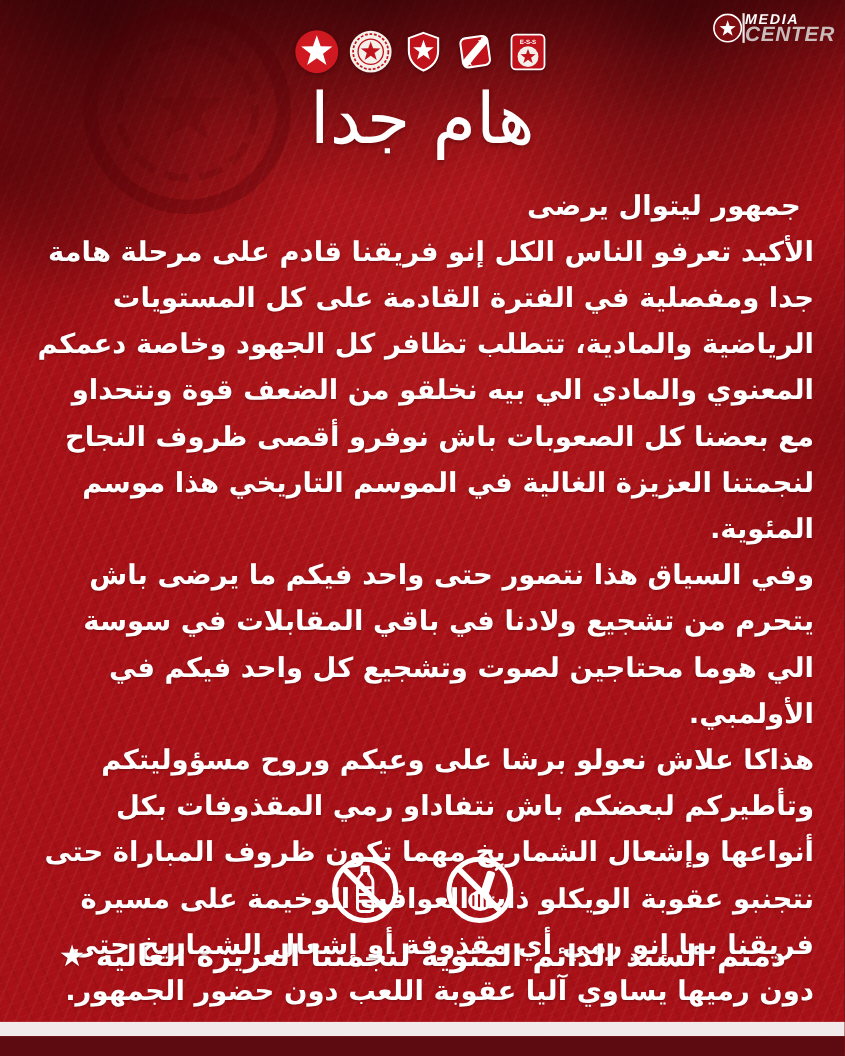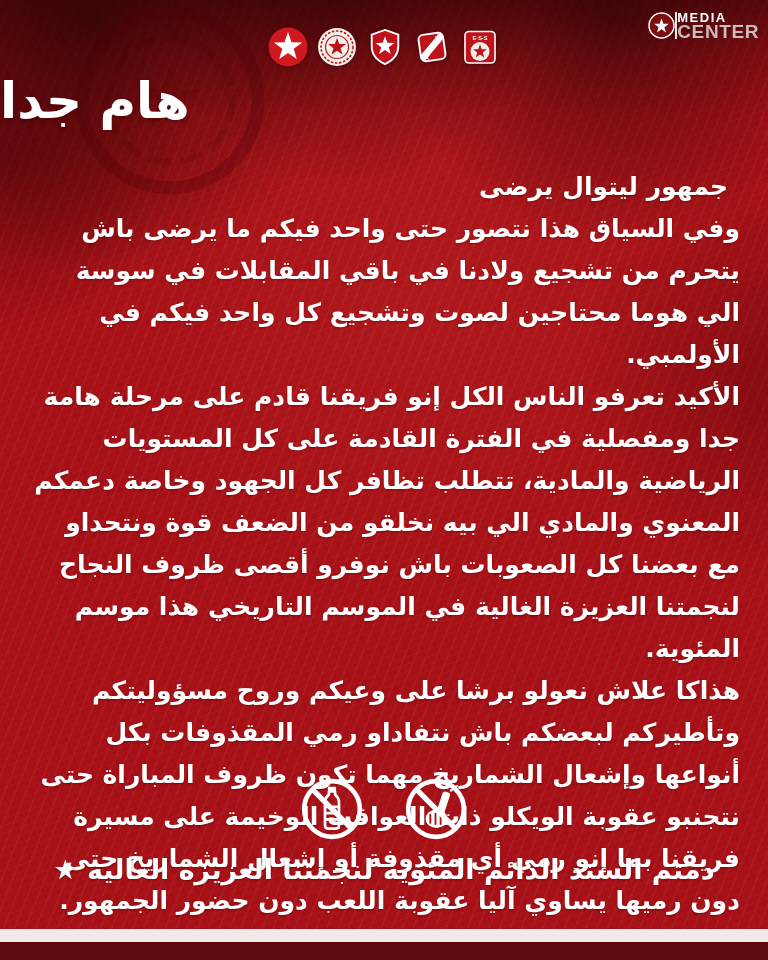--- a/index.html
+++ b/index.html
@@ -13,31 +13,31 @@
       linear-gradient(180deg, rgba(35,0,4,.52) 0, rgba(35,0,4,.18) 55px, rgba(35,0,4,0) 115px),
       radial-gradient(circle at 0% 16%, rgba(55,0,4,.45), transparent 16%),
       radial-gradient(circle at 100% 40%, rgba(60,0,6,.30), transparent 20%),
       radial-gradient(circle at 55% 30%, rgba(255,90,75,.10), transparent 45%),
       repeating-linear-gradient(112deg, rgba(255,255,255,.040) 0 2px, rgba(255,255,255,0) 2px 10px),
       repeating-linear-gradient(68deg, rgba(0,0,0,.045) 0 2px, rgba(0,0,0,0) 2px 13px),
       repeating-linear-gradient(160deg, rgba(255,120,110,.05) 0 1px, rgba(0,0,0,0) 1px 7px),
       #a61016;
   }
   .watermark{position:absolute;left:55px;top:-5px;opacity:.8;pointer-events:none;}
-  .media-logo{position:absolute;top:11px;right:9px;display:flex;align-items:center;gap:0;}
+  .media-logo{position:absolute;top:11px;right:9px;display:flex;align-items:center;gap:0;font-style:italic;}
   .media-logo .divider{width:2px;height:27px;background:#f1e7e7;}
   .media-text{display:flex;flex-direction:column;justify-content:center;
     font-family:"Liberation Sans",sans-serif;font-weight:bold;line-height:14px;}
   .media-text .l1{font-size:13px;color:#ffffff;letter-spacing:1.5px;}
   .media-text .l2{font-size:19px;color:#cbbcbc;letter-spacing:0.6px;}
   .badges-row{position:absolute;top:27px;left:0;right:0;display:flex;justify-content:center;
     align-items:center;gap:9px;}
   .badges-row svg{display:block;filter:drop-shadow(0 1px 2px rgba(0,0,0,.35));}
-  .title{position:absolute;top:72px;left:0;right:0;margin:0;
-    font-size:50px;font-weight:bold;letter-spacing:2px;
+  .title{position:absolute;top:72px;left:0;right:0;margin:0;text-align:center;
+    font-size:64px;font-weight:normal;letter-spacing:2px;
     text-shadow:0 2px 4px rgba(60,0,3,.45);}
   .content{position:absolute;top:166px;right:28px;left:28px;direction:rtl;text-align:right;
     font-size:25px;font-weight:bold;line-height:42px;
     text-shadow:0 1px 2px rgba(60,0,3,.4);}
   .content p{margin:0;}
   .content .salutation{margin-right:12px;}
   .prohibition-row{position:absolute;top:776px;left:0;right:0;display:flex;
     justify-content:center;gap:38px;}
   .closing{position:absolute;top:854px;left:0;right:0;margin:0;direction:rtl;
     text-align:center;font-size:27px;font-weight:bold;
@@ -107,22 +107,22 @@
       <text x="20" y="12.8" font-size="5.6" fill="#fff" text-anchor="middle" font-weight="bold" font-family="Liberation Sans, sans-serif">E-S-S</text>
       <circle cx="20" cy="24.5" r="9.5" fill="#f4efe8"></circle>
       <use href="#star5" fill="#c0121a" transform="translate(20 24.5) scale(.56) translate(-20 -20)"></use>
     </svg>
   </div>
 
   <h1 class="title">هام جدا</h1>
 
   <div class="content">
     <p class="salutation">جمهور ليتوال يرضى</p>
+    <p>الأكيد تعرفو الناس الكل إنو فريقنا قادم على مرحلة هامة جدا ومفصلية في الفترة القادمة على كل المستويات الرياضية والمادية، تتطلب تظافر كل الجهود وخاصة دعمكم المعنوي والمادي الي بيه نخلقو من الضعف قوة ونتحداو مع بعضنا كل الصعوبات باش نوفرو أقصى ظروف النجاح لنجمتنا العزيزة الغالية في الموسم التاريخي هذا موسم المئوية.</p>
     <p>وفي السياق هذا نتصور حتى واحد فيكم ما يرضى باش يتحرم من تشجيع ولادنا في باقي المقابلات في سوسة الي هوما محتاجين لصوت وتشجيع كل واحد فيكم في الأولمبي.</p>
-    <p>الأكيد تعرفو الناس الكل إنو فريقنا قادم على مرحلة هامة جدا ومفصلية في الفترة القادمة على كل المستويات الرياضية والمادية، تتطلب تظافر كل الجهود وخاصة دعمكم المعنوي والمادي الي بيه نخلقو من الضعف قوة ونتحداو مع بعضنا كل الصعوبات باش نوفرو أقصى ظروف النجاح لنجمتنا العزيزة الغالية في الموسم التاريخي هذا موسم المئوية.</p>
     <p>هذاكا علاش نعولو برشا على وعيكم وروح مسؤوليتكم وتأطيركم لبعضكم باش نتفاداو رمي المقذوفات بكل أنواعها وإشعال الشماريخ مهما تكون ظروف المباراة حتى نتجنبو عقوبة الويكلو ذات العواقب الوخيمة على مسيرة فريقنا بما إنو رمي أي مقذوفة أو إشعال الشماريخ حتى دون رميها يساوي آليا عقوبة اللعب دون حضور الجمهور.</p>
   </div>
 
   <div class="prohibition-row">
     <svg width="66" height="66" viewBox="0 0 64 64">
       <g stroke="#fff" stroke-width="2.6" fill="none" stroke-linecap="round" stroke-linejoin="round">
         <rect x="28" y="10.5" width="8" height="4" rx="1" fill="#fff" stroke="none"></rect>
         <path d="M29 15 L29 18 C26.4 20.5 25.2 22.2 25.2 25.2 L25.2 48 a3 3 0 0 0 3 3 h7.6 a3 3 0 0 0 3-3 L38.8 25.2 C38.8 22.2 37.6 20.5 35 18 L35 15 Z"></path>
         <line x1="25.6" y1="30" x2="38.4" y2="30"></line>
         <line x1="25.6" y1="36" x2="38.4" y2="36"></line>

